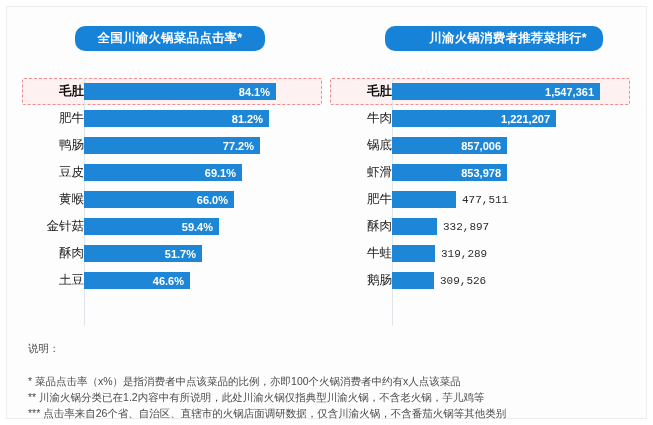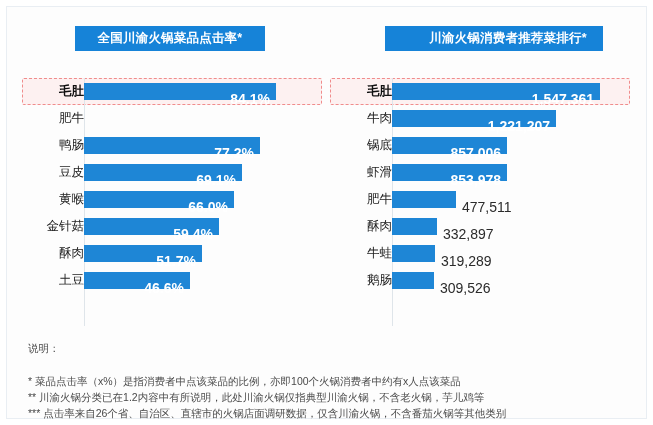--- a/index.html
+++ b/index.html
@@ -39,21 +39,21 @@
   }
   .title-pill {
     position: absolute;
     height: 25px;
     line-height: 25px;
     background: #1683d8;
     color: #ffffff;
     font-size: 12.5px;
     font-weight: bold;
     text-align: center;
-    border-radius: 0;
+    border-radius: 10px;
     letter-spacing: 0.2px;
     white-space: nowrap;
   }
   #title-left { left: 75px; width: 190px; }
   #title-right { left: 385px; width: 190px; padding-left: 28px; }
 
   .chart {
     position: absolute;
     top: 78px;
     height: 248px;
@@ -99,31 +99,32 @@
   }
   .bar {
     position: absolute;
     left: 0;
     top: 0;
     height: 17px;
     background: #1e86d6;
   }
   .bar-val {
     position: absolute;
-    top: 8px;
+    top: 1px;
     height: 31px;
     line-height: 17px;
-    font-size: 14px;
+    font-size: 11px;
     color: #ffffff;
     font-weight: bold;
     white-space: nowrap;
   }
   .bar-val.outside {
     color: #2b2b2b;
     font-weight: normal;
+    font-family: Liberation Mono, monospace;
   }
 
   .axis-line {
     position: absolute;
     top: 0;
     bottom: 0;
     width: 1px;
     background: #dfe5ea;
   }
 
@@ -156,20 +157,24 @@
     <div id="left-rows">
         <div class="row first">
           <div class="label">毛肚</div>
           <div class="bar-area">
             <div class="bar" style="width: 192px;"></div>
             <div class="bar-val" style="left: 186px; transform: translateX(-100%);">84.1%</div>
           </div>
         </div>
         <div class="row">
           <div class="label">肥牛</div>
+          <div class="bar-area">
+            <div class="bar" style="width: 185px;"></div>
+            <div class="bar-val" style="left: 179px; transform: translateX(-100%);">81.2%</div>
+          </div>
         </div>
         <div class="row">
           <div class="label">鸭肠</div>
           <div class="bar-area">
             <div class="bar" style="width: 176px;"></div>
             <div class="bar-val" style="left: 170px; transform: translateX(-100%);">77.2%</div>
           </div>
         </div>
         <div class="row">
           <div class="label">豆皮</div>

